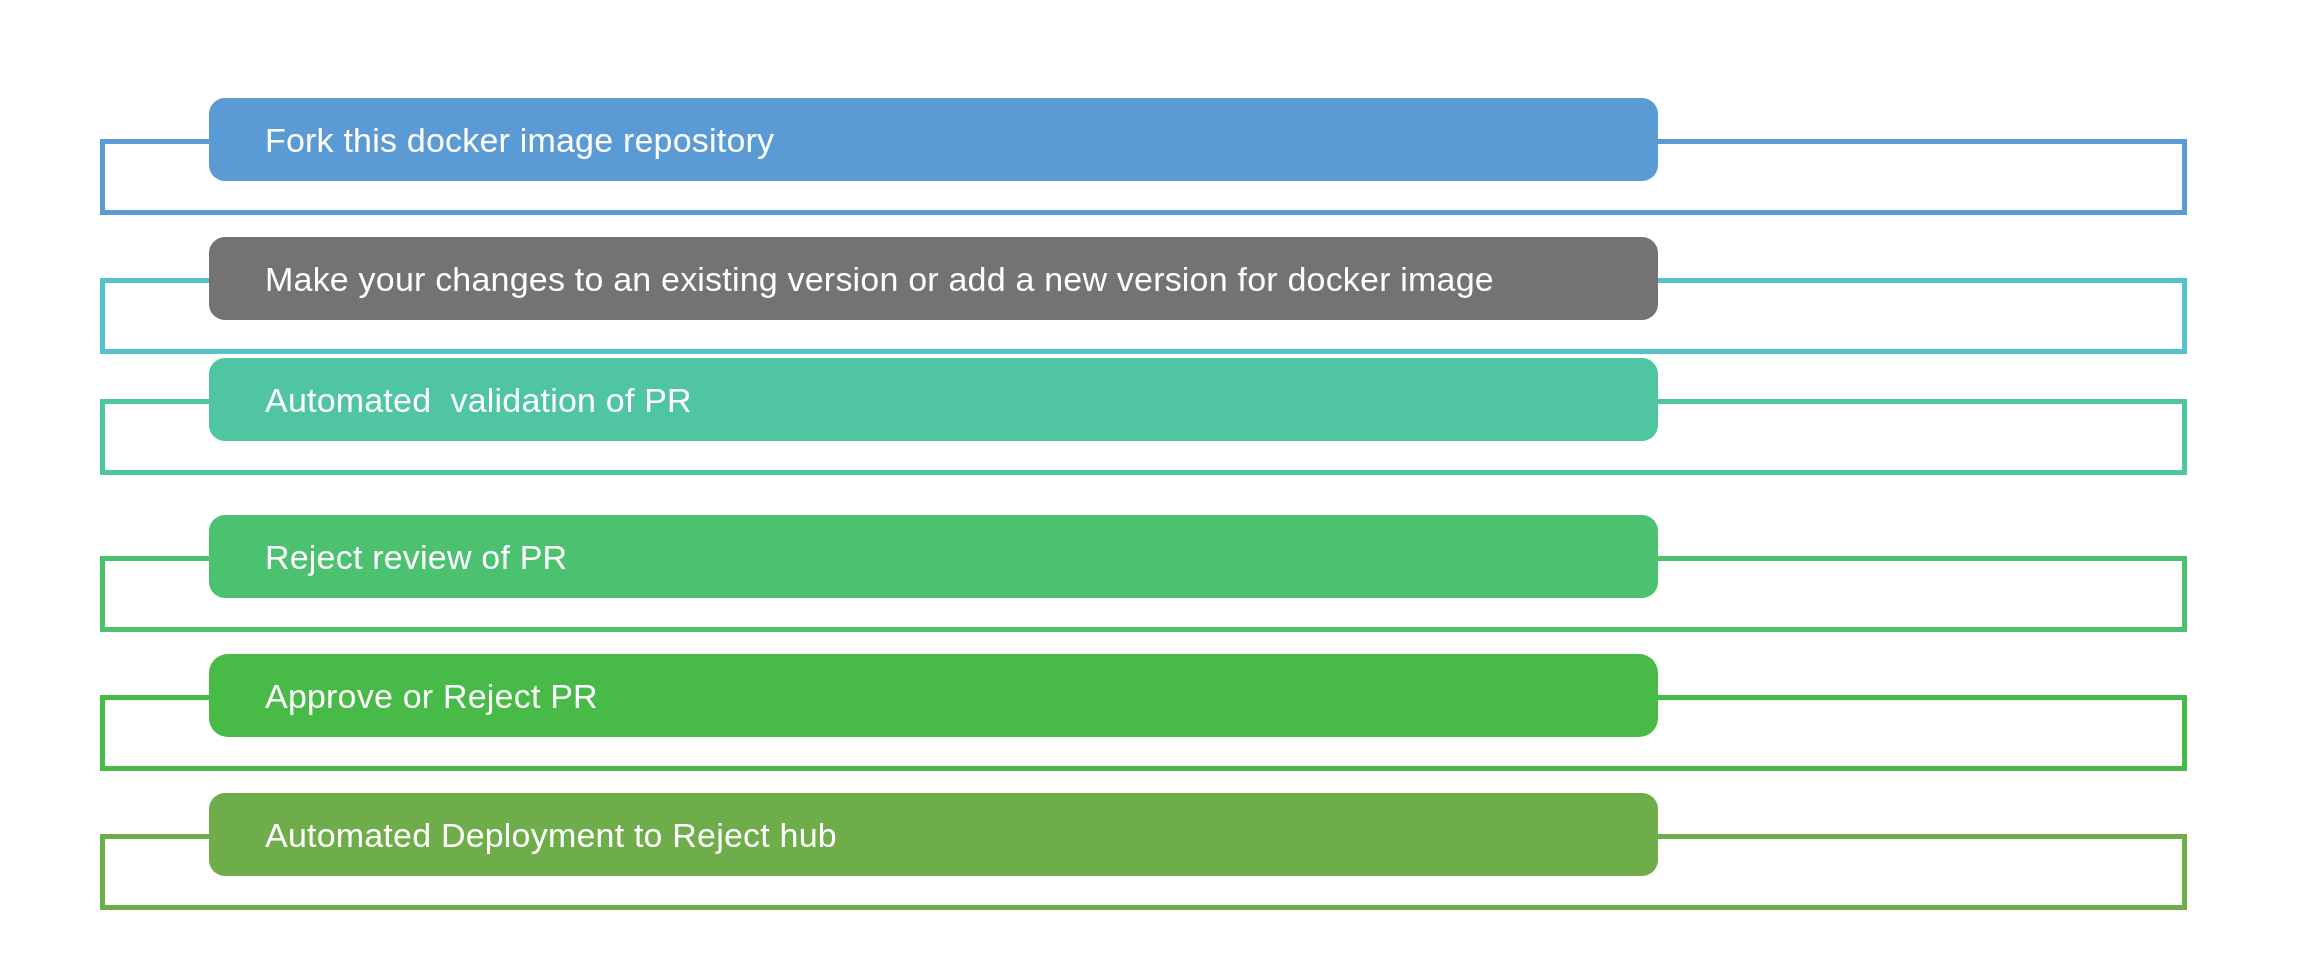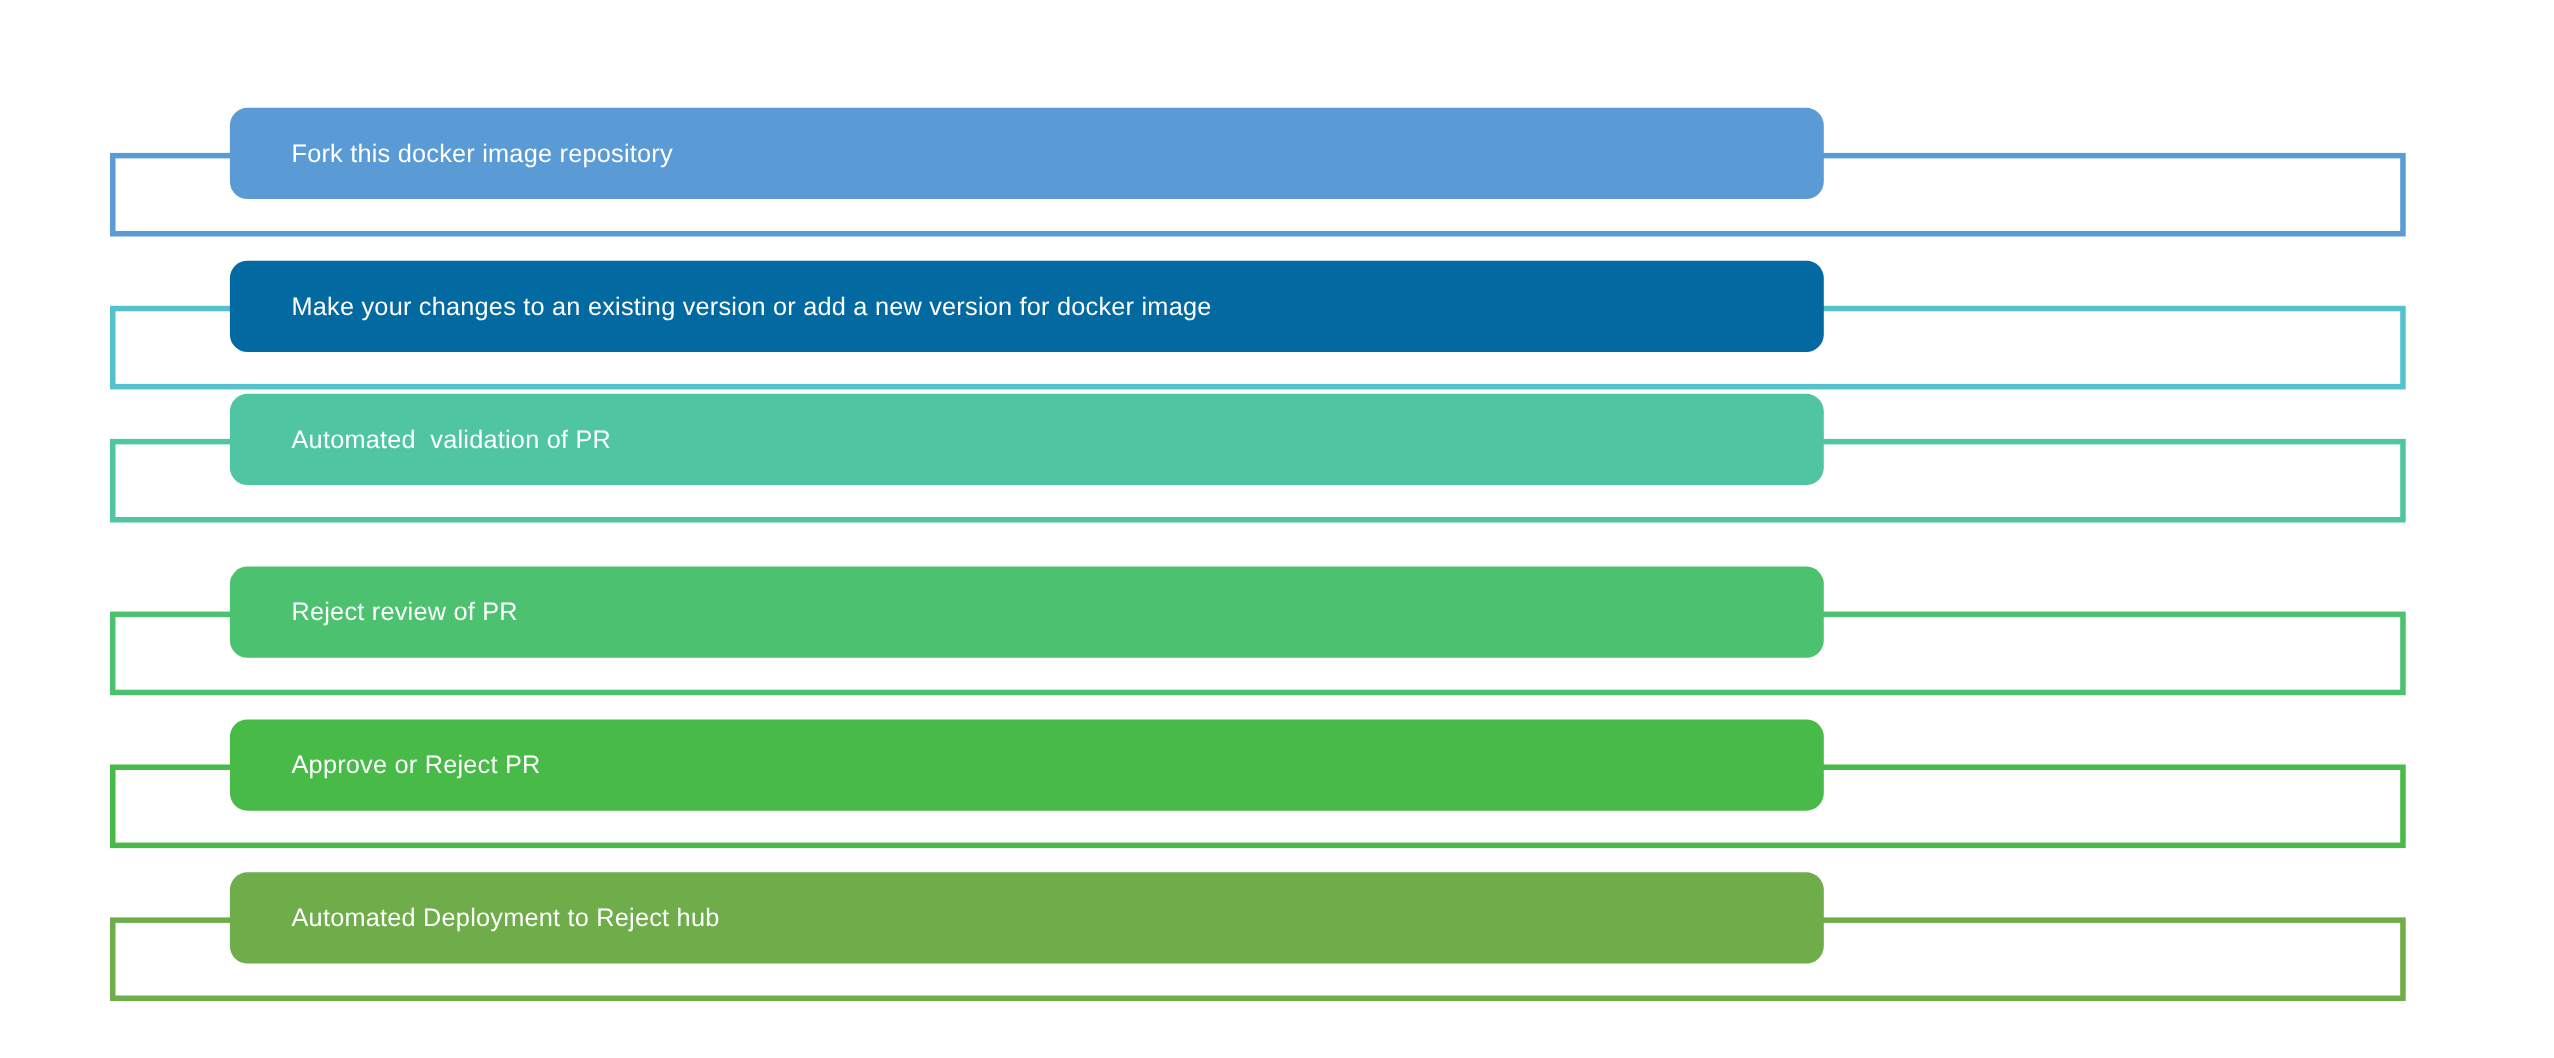--- a/index.html
+++ b/index.html
@@ -38,62 +38,62 @@
     top: 0;
     width: 1449px;
     height: 83px;
     border-radius: 16px;
     z-index: 2;
     display: flex;
     align-items: center;
   }
   .step-label {
     padding-left: 56px;
-    font-size: 23px;
+    font-size: 34px;
     line-height: 1;
     color: #ffffff;
     white-space: pre;     
     letter-spacing: 0.2px;
   }
 </style>
 </head>
 <body>
 
 <div class="canvas" id="diagram">
   <div class="step" style="top: 98px;">
     <div class="step-outline" style="border-color: rgb(91, 155, 213);"></div>
     <div class="step-bar" style="background: rgb(91, 155, 213);">
       <span class="step-label" style="color: rgb(255, 255, 255);">Fork this docker image repository</span>
     </div>
   </div>
 
   <div class="step" style="top: 237px;">
     <div class="step-outline" style="border-color: rgb(84, 193, 205);"></div>
-    <div class="step-bar" style="background: #0369a1;">
+    <div class="step-bar" style="background: #737373;">
       <span class="step-label" style="color: rgb(255, 255, 255);">Make your changes to an existing version or add a new version for docker image</span>
     </div>
   </div>
 
   <div class="step" style="top: 358px;">
     <div class="step-outline" style="border-color: rgb(79, 198, 161);"></div>
     <div class="step-bar" style="background: rgb(79, 198, 161);">
       <span class="step-label" style="color: rgb(255, 255, 255);">Automated  validation of PR</span>
     </div>
   </div>
 
   <div class="step" style="top: 515px;">
     <div class="step-outline" style="border-color: rgb(76, 194, 113);"></div>
     <div class="step-bar" style="background: rgb(76, 194, 113);">
       <span class="step-label" style="color: rgb(255, 255, 255);">Reject review of PR</span>
     </div>
   </div>
 
   <div class="step" style="top: 654px;">
     <div class="step-outline" style="border-color: rgb(71, 186, 71);"></div>
-    <div class="step-bar" style="background: rgb(71, 186, 71);">
+    <div class="step-bar" style="background: rgb(71, 186, 71); border-radius: 19px;">
       <span class="step-label" style="color: rgb(255, 255, 255);">Approve or Reject PR</span>
     </div>
   </div>
 
   <div class="step" style="top: 793px;">
     <div class="step-outline" style="border-color: rgb(111, 172, 74);"></div>
     <div class="step-bar" style="background: rgb(111, 172, 74);">
       <span class="step-label" style="color: rgb(255, 255, 255);">Automated Deployment to Reject hub</span>
     </div>
   </div>

